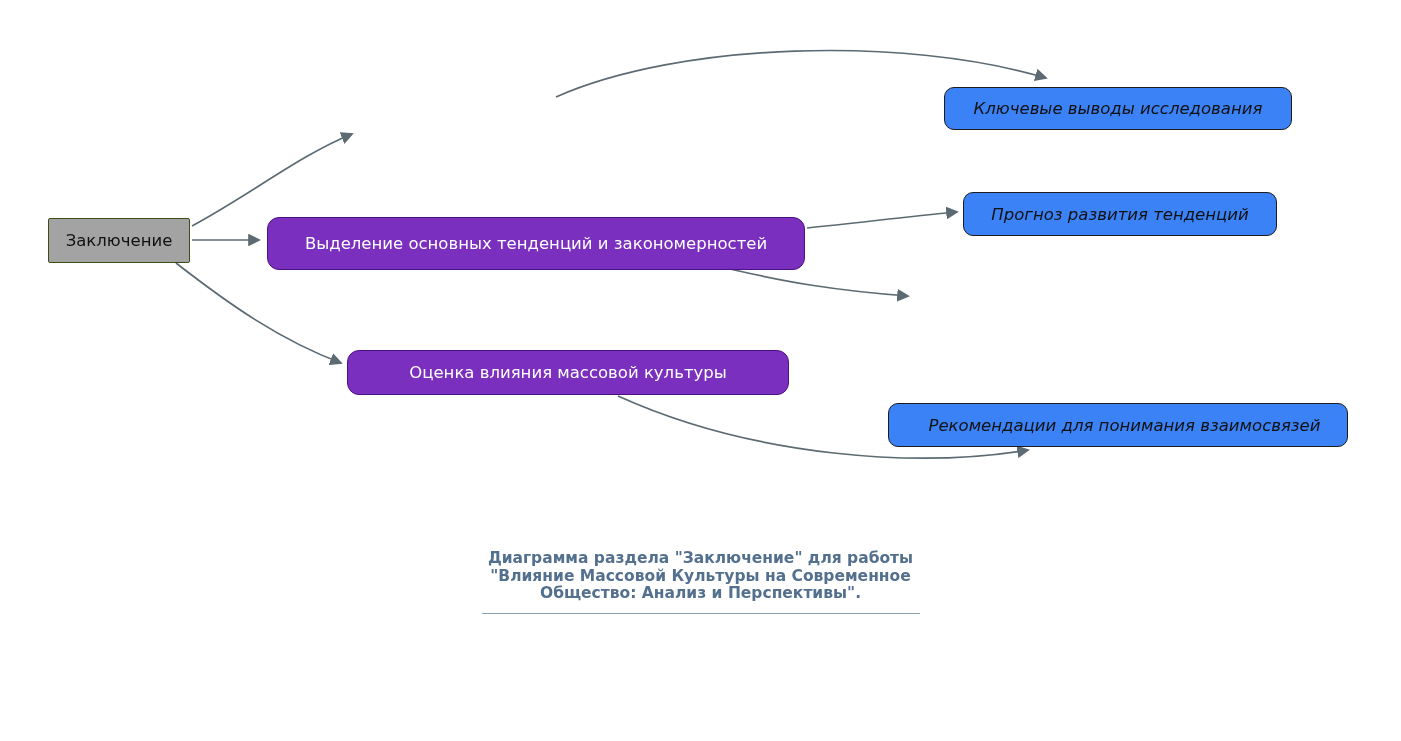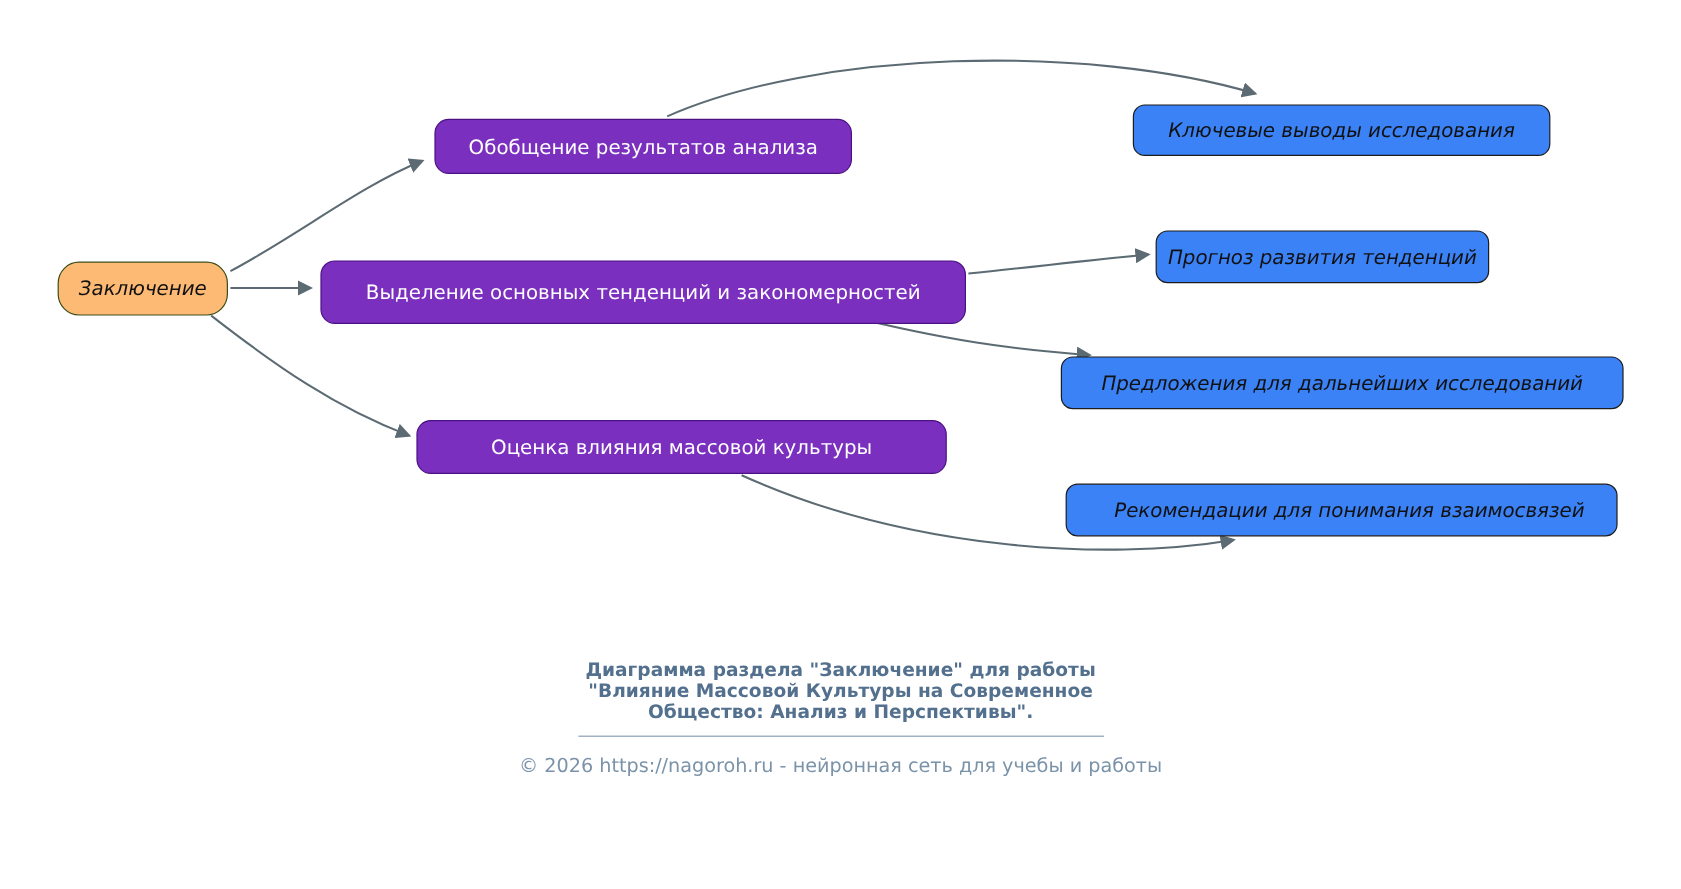--- a/index.html
+++ b/index.html
@@ -27,25 +27,24 @@
     z-index: 2;
     display: flex;
     align-items: center;
     justify-content: center;
     box-sizing: border-box;
     font-size: 16.5px;
     white-space: nowrap;
     text-align: center;
   }
   .node-root {
-    background: #fdba74;
+    background: #a3a3a3;
     border: 1.6px solid #3c4d17;
-    border-radius: 18px;
+    border-radius: 2px;
     color: #111111;
-    font-style: italic;
   }
   .node-branch {
     background: #7b2fbf;
     border: 1.6px solid #4c1283;
     border-radius: 12px;
     color: #ffffff;
   }
   .node-leaf {
     background: #3b82f6;
     border: 1.6px solid #1c1c1c;
@@ -99,37 +98,34 @@
       <path d="M 176 263 C 230 305, 280 340, 341 363" marker-end="url(#arrow)"></path>
       <path d="M 556 97 C 680 42, 905 36, 1046 78" marker-end="url(#arrow)"></path>
       <path d="M 807 228 C 865 222, 905 217, 957 212" marker-end="url(#arrow)"></path>
       <path d="M 705 263 C 790 284, 842 291, 908 296" marker-end="url(#arrow)"></path>
       <path d="M 618 396 C 755 458, 920 468, 1028 450" marker-end="url(#arrow)"></path>
     </g>
   </svg>
 
   <div class="node node-root" style="left:48px; top:218px; width:142px; height:45px;">Заключение</div>
 
-  <div class="node node-branch" style="left:362px; top:99px; width:348px; height:46px;">Обобщение результатов анализа</div>
 
   <div class="node node-branch" style="left:267px; top:217px; width:538px; height:53px;">Выделение основных тенденций и закономерностей</div>
 
   <div class="node node-branch" style="left:347px; top:350px; width:442px; height:45px;">Оценка влияния массовой культуры</div>
 
   <div class="node node-leaf" style="left:944px; top:87px; width:348px; height:43px;">Ключевые выводы исследования</div>
 
-  <div class="node node-leaf" style="left:963px; top:192px; width:278px; height:44px;">Прогноз развития тенденций</div>
+  <div class="node node-leaf" style="left:963px; top:192px; width:314px; height:44px;">Прогноз развития тенденций</div>
 
-  <div class="node node-leaf" style="left:884px; top:297px; width:469px; height:44px;">Предложения для дальнейших исследований</div>
 
   <div class="node node-leaf" style="left:888px; top:403px; width:460px; height:44px;padding-left:13px;">Рекомендации для понимания взаимосвязей</div>
 
   <div class="footer">
     <div class="caption">
       <span class="caption-line">Диаграмма раздела "Заключение" для работы</span>
       <span class="caption-line">"Влияние Массовой Культуры на Современное</span>
       <span class="caption-line">Общество: Анализ и Перспективы".</span>
     </div>
     <hr class="divider">
-    <div class="copyright">© 2026 https://nagoroh.ru - нейронная сеть для учебы и работы</div>
   </div>
 
 </div>
 
 </body></html>

